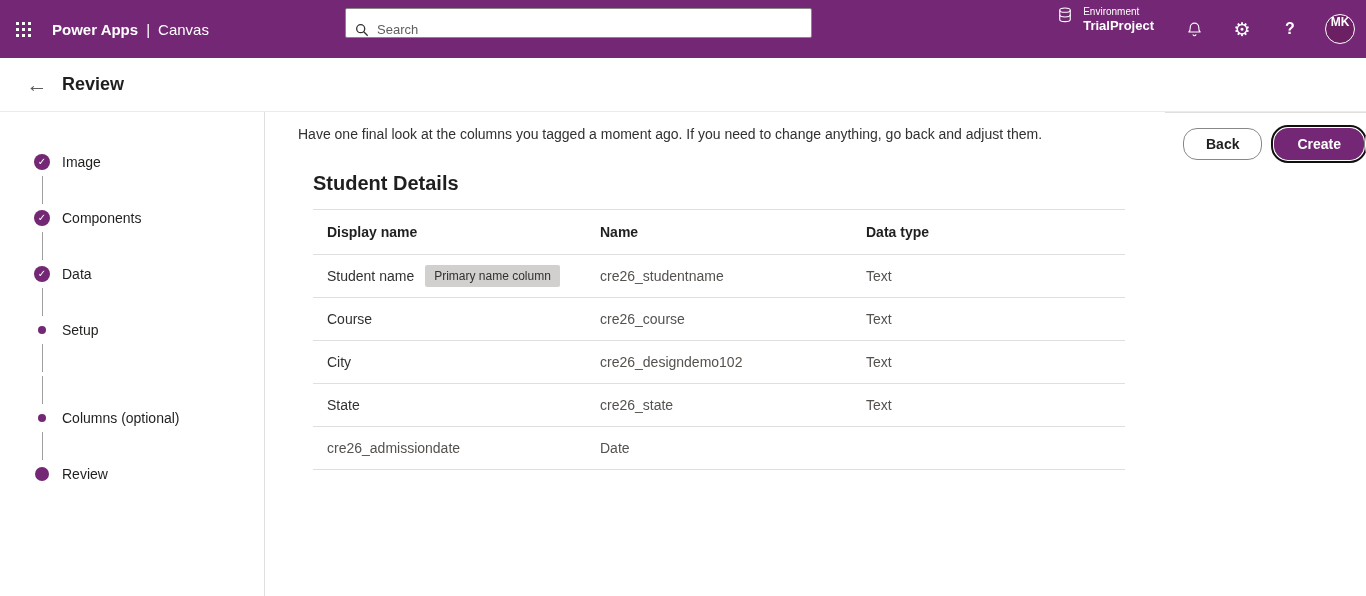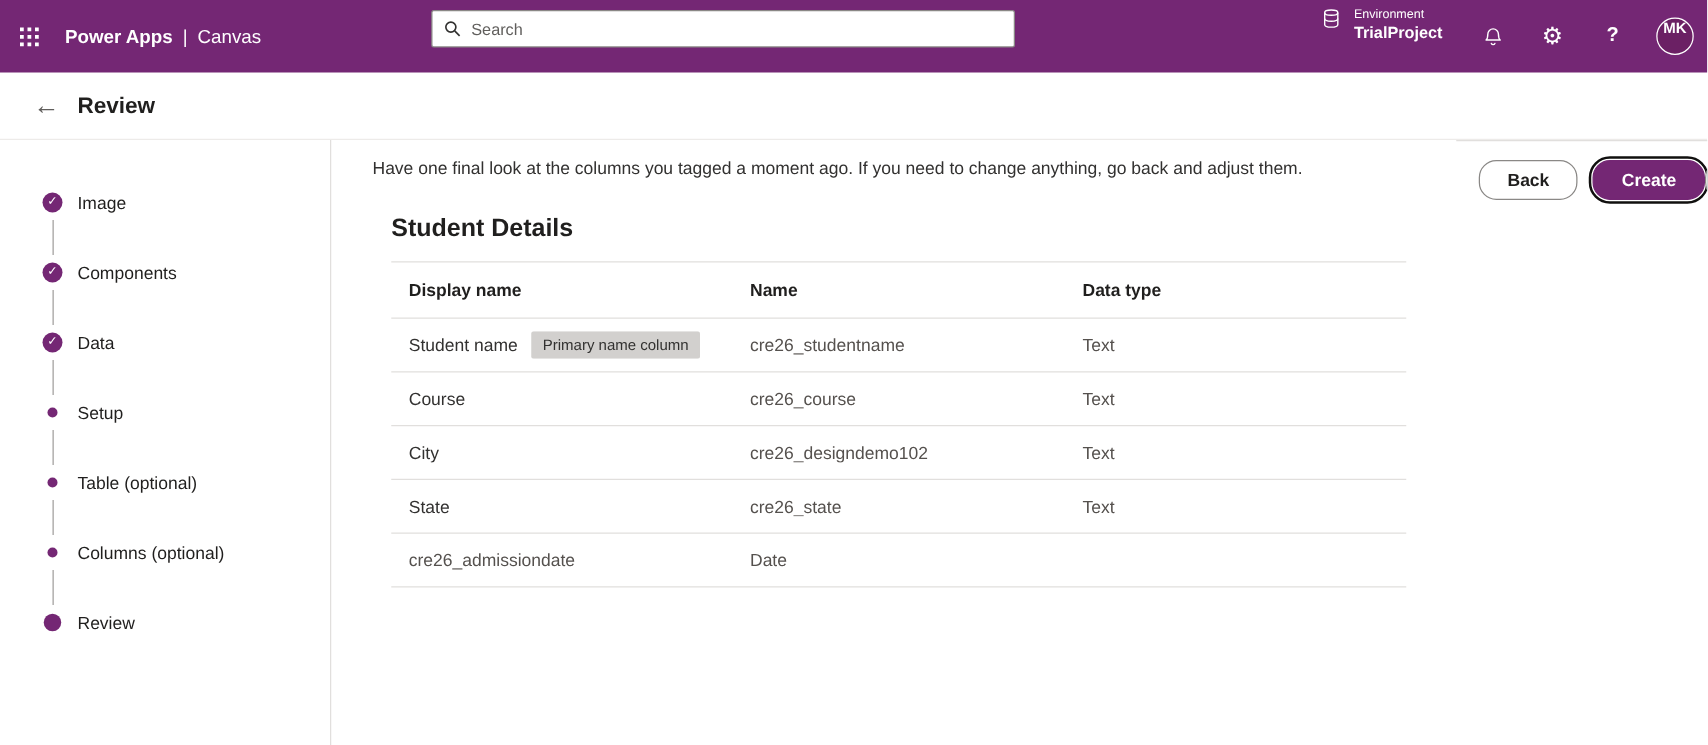--- a/index.html
+++ b/index.html
@@ -7,21 +7,21 @@
   body{font-family:"Liberation Sans","DejaVu Sans",sans-serif;--accent:#742774}
   .app{width:1366px;height:596px;position:relative;overflow:hidden;background:#fff}
 
   
   .topbar{height:58px;background:var(--accent);display:flex;align-items:center;color:#fff;position:relative}
   .waffle{width:46px;height:46px;background:transparent;border:none;cursor:pointer;display:flex;align-items:center;justify-content:center}
   .waffle-grid{display:grid;grid-template-columns:repeat(3,3px);grid-template-rows:repeat(3,3px);gap:3px}
   .waffle-grid i{background:#fff;width:3px;height:3px;display:block}
   .app-title{font-size:15px;margin-left:6px;display:flex;align-items:center;gap:8px;white-space:nowrap}
   .app-title .t1{font-weight:700}
-  .search-box{position:absolute;left:345px;top:8px;width:467px;height:30px;background:#fff;border:1px solid #8a8886;border-radius:2px;display:flex;align-items:center;padding:0 9px}
+  .search-box{position:absolute;left:345px;top:8px;width:467px;height:30px;background:#fff;border:1px solid #8a8886;border-radius:2px;display:flex;align-items:flex-end;padding:0 9px}
   .search-input{border:none;outline:none;flex:1;margin-left:8px;font-size:13px;color:#323130;font-family:inherit;background:transparent}
   .search-input::placeholder{color:#605e5c}
   .topbar-right{margin-left:auto;display:flex;align-items:center;height:46px}
   .environment{display:flex;gap:9px;padding:0 16px;height:46px;cursor:pointer;background:transparent;border:none;color:#fff;font-family:inherit;text-align:left}
   .env-label{font-size:10px;line-height:12px}
   .env-name{font-size:13px;font-weight:700;line-height:15px}
   .icon-btn{width:48px;height:46px;background:transparent;border:none;color:#fff;cursor:pointer;display:flex;align-items:center;justify-content:center;font-size:19px;font-family:inherit}
   .help-glyph{font-size:16px;font-weight:700}
   .avatar{width:30px;height:30px;border-radius:50%;background:#6b2064;border:1px solid #fff;color:#fff;font-size:12px;font-weight:700;display:flex;justify-content:center;margin:0 11px;cursor:pointer}
 
@@ -165,26 +165,20 @@
       <div class="connector"></div>
 
       <div class="step">
         <span class="step-icon pending">
             <i></i>
           </span>
         <span class="step-label">Setup</span>
       </div>
       <div class="connector"></div>
 
-      <div class="step">
-        <span class="step-icon pending">
-            <i></i>
-          </span>
-        <span class="step-label">Table (optional)</span>
-      </div>
       <div class="connector"></div>
 
       <div class="step">
         <span class="step-icon pending">
             <i></i>
           </span>
         <span class="step-label">Columns (optional)</span>
       </div>
       <div class="connector"></div>
 

